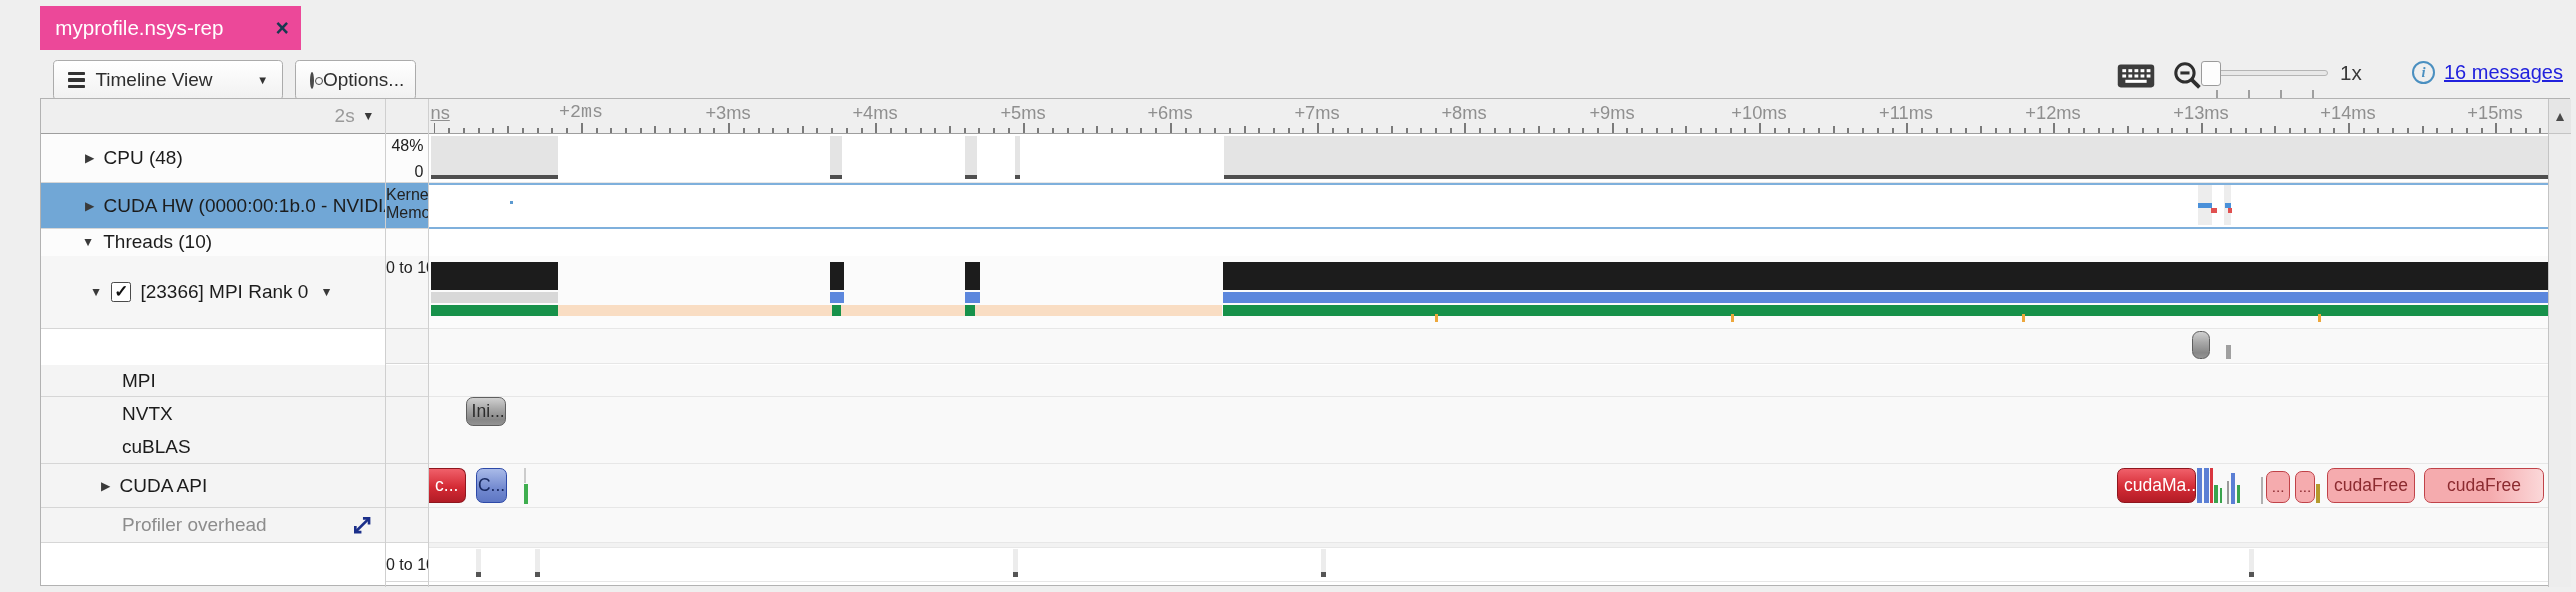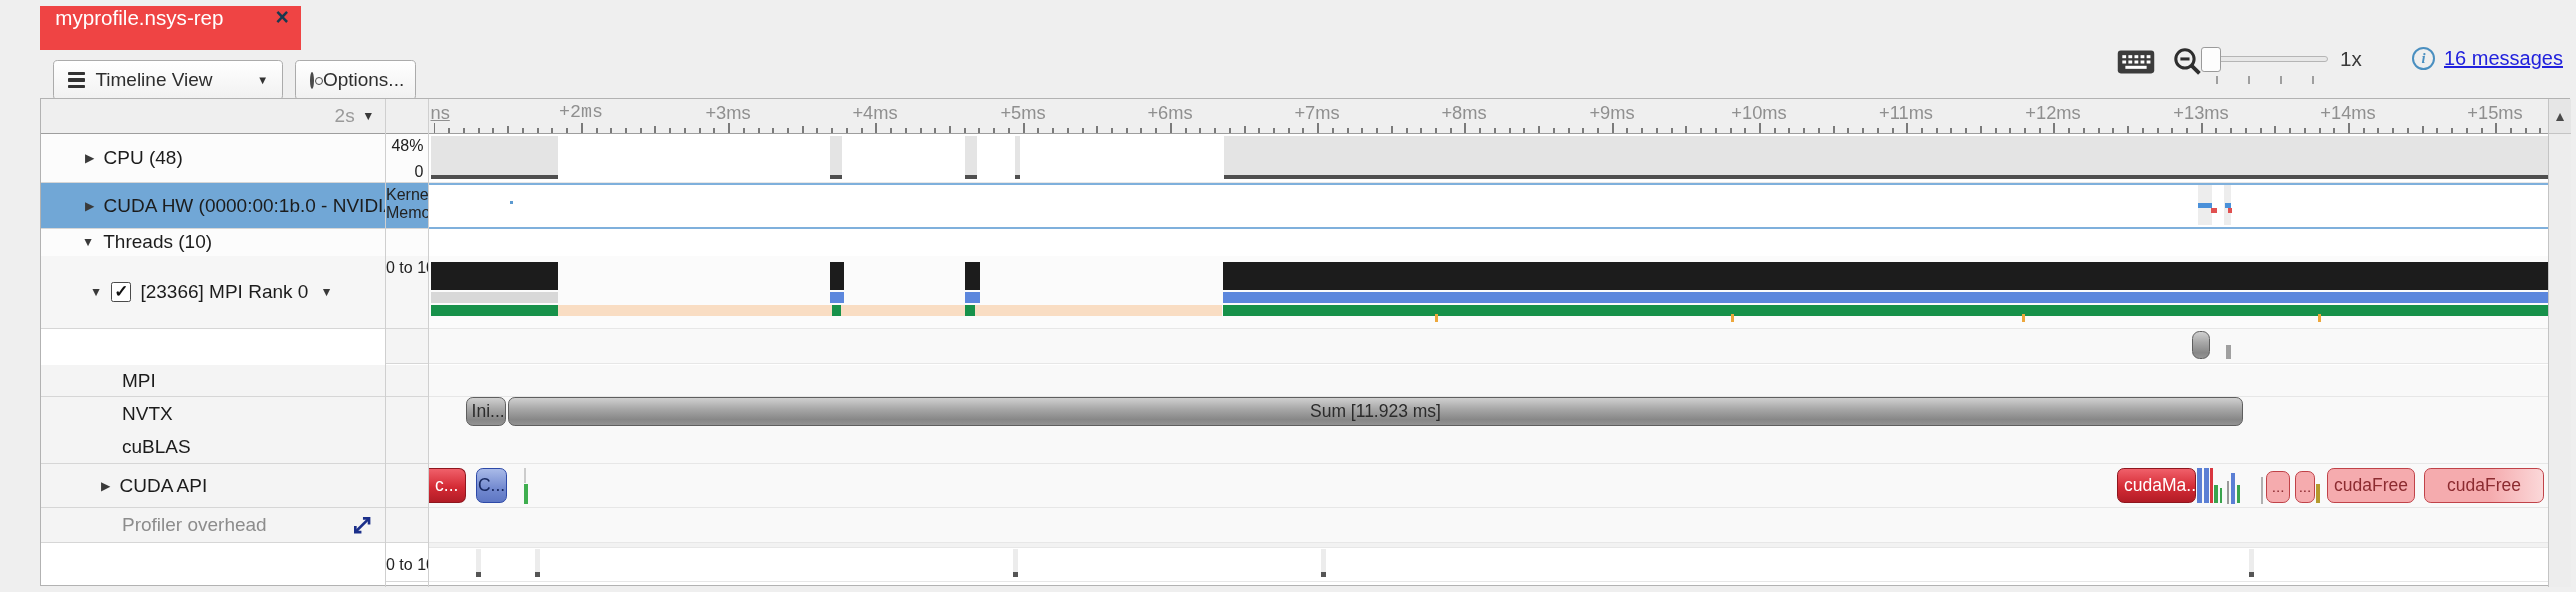--- a/index.html
+++ b/index.html
@@ -1,36 +1,36 @@
 <!DOCTYPE html>
 <html style="font-size:12.2px"><head>
 <meta charset="utf-8">
 <style>
   * { margin:0; padding:0; box-sizing:border-box; }
   body { font-family:"Liberation Sans", sans-serif; }
   .page { position:relative; width:2576px; height:592px; background:#efefef; overflow:hidden; }
 
   
-  .tab { position:absolute; left:40px; top:6.1px; width:261px; height:44px; background:#ef4444;
-         display:flex; align-items:flex-start; padding:0 12.2px 0 15.3px; }
+  .tab { position:absolute; left:40px; top:6.1px; width:261px; height:44px; background:#ec4899;
+         display:flex; align-items:center; padding:0 12.2px 0 15.3px; }
   .tab-title { color:#ffffff; font-size:20.6px; white-space:nowrap; }
   .tab-close { margin-left:auto; color:#17394f; font-size:23px; font-weight:bold; cursor:pointer; line-height:1; }
 
   
   .btn { position:absolute; top:60px; height:40px; border:0.8px solid #ababab; border-radius:4.6px;
          background:linear-gradient(180deg,#ffffff,#f1f1f1); display:flex; align-items:center;
          padding:0 13.7px; font-size:19px; color:#2e2e2e; }
   .hamburger { display:inline-block; width:17px; margin-right:10.7px; }
   .hamburger span { display:block; height:3.1px; background:#333; margin:3.1px 0; border-radius:0.8px; }
   .dd-arrow { font-size:11.4px; color:#333; margin-left:20px; }
   .opt-icon { display:inline-block; width:17px; height:17px; border:2.3px solid #4a4a4a; border-radius:50%;
               margin-right:9.2px; position:relative; }
   .opt-icon::after { content:""; position:absolute; left:3.1px; top:3.1px; width:6.1px; height:6.1px;
                      border:1.5px solid #4a4a4a; border-radius:50%; }
-  .tb-right { position:absolute; top:38px; height:43px; left:2114px; width:440px; }
+  .tb-right { position:absolute; top:52px; height:43px; left:2114px; width:440px; }
   .slider-track { position:absolute; left:89px; top:18.3px; width:125px; height:6.1px; background:#e8e8e8;
                   border:0.8px solid #b5b5b5; border-radius:3.1px; }
   .slider-handle { position:absolute; left:87px; top:9.2px; width:20px; height:24.4px; background:#fdfdfd;
                    border:0.8px solid #9a9a9a; border-radius:3.1px; }
   .slider-tick { position:absolute; top:38px; width:1.5px; height:8.4px; background:#9f9f9f; }
   .zoom-level { position:absolute; left:226px; top:9.2px; font-size:20.6px; color:#3a3a3a; }
   .info-circ { position:absolute; left:298px; top:9.2px; width:23px; height:23px; border:2.3px solid #4a8fc0;
                border-radius:50%; color:#4a8fc0; font-size:14.5px; font-weight:bold; font-style:italic;
                text-align:center; line-height:19px; font-family:"Liberation Serif", serif; }
   .msg-link { position:absolute; left:330px; top:9.2px; font-size:20px; color:#2121dd; text-decoration:underline; white-space:nowrap; }
@@ -387,21 +387,20 @@
       <div class="trow" style="top:230px; height:35px; background:#f9f9f9;"></div>
       <div class="trow" style="top:266px; height:32px; background:#f9f9f9;"></div>
       <div class="trow" style="top:298px; height:34px; background:#f9f9f9;"></div>
       <div class="trow" style="top:331px; height:34px; background:#f9f9f9;"></div>
       <div class="trow" style="top:365px; height:44px; background:#f9f9f9;"></div>
       <div class="trow" style="top:409px; height:35px; background:#f9f9f9;"></div>
       <div class="trow" style="top:444px; height:4.6px; background:#f2f2f2;"></div>
       <div class="trow" style="top:449px; height:34px; background:#ffffff;"></div>
 
       <div class="gbar" style="left:37px; top:298px; width:40px; height:29px; justify-content:flex-start; padding-left:4.6px;">Ini...</div>
-      <div class="gbar" style="left:79px; top:298px; width:1735px; height:29px;">Sum [11.923 ms]</div>
 
       <div class="gbar" style="left:1763px; top:232px; width:17.5px; height:27.5px; border-radius:7.6px;"></div>
       <div class="abs" style="left:1797px; top:246px; width:5.3px; height:13.7px; background:#a0a0a0;"></div>
 
       <div class="rbar" style="left:0px; top:369px; width:37px; height:35px; border-radius:0 6.9px 6.9px 0; border-left:none;">c...</div>
       <div class="bbar" style="left:47px; top:369px; width:31px; height:35px;">C...</div>
       <div class="rbar" style="left:1688px; top:369px; width:79px; height:35px;">cudaMa...</div>
       <div class="pbar" style="left:1837px; top:372px; width:24.4px; height:32px; font-size:15.3px;">...</div>
       <div class="pbar" style="left:1866px; top:372px; width:20px; height:32px; font-size:15.3px;">...</div>
       <div class="pbar" style="left:1898px; top:369px; width:88px; height:35px;">cudaFree</div>

